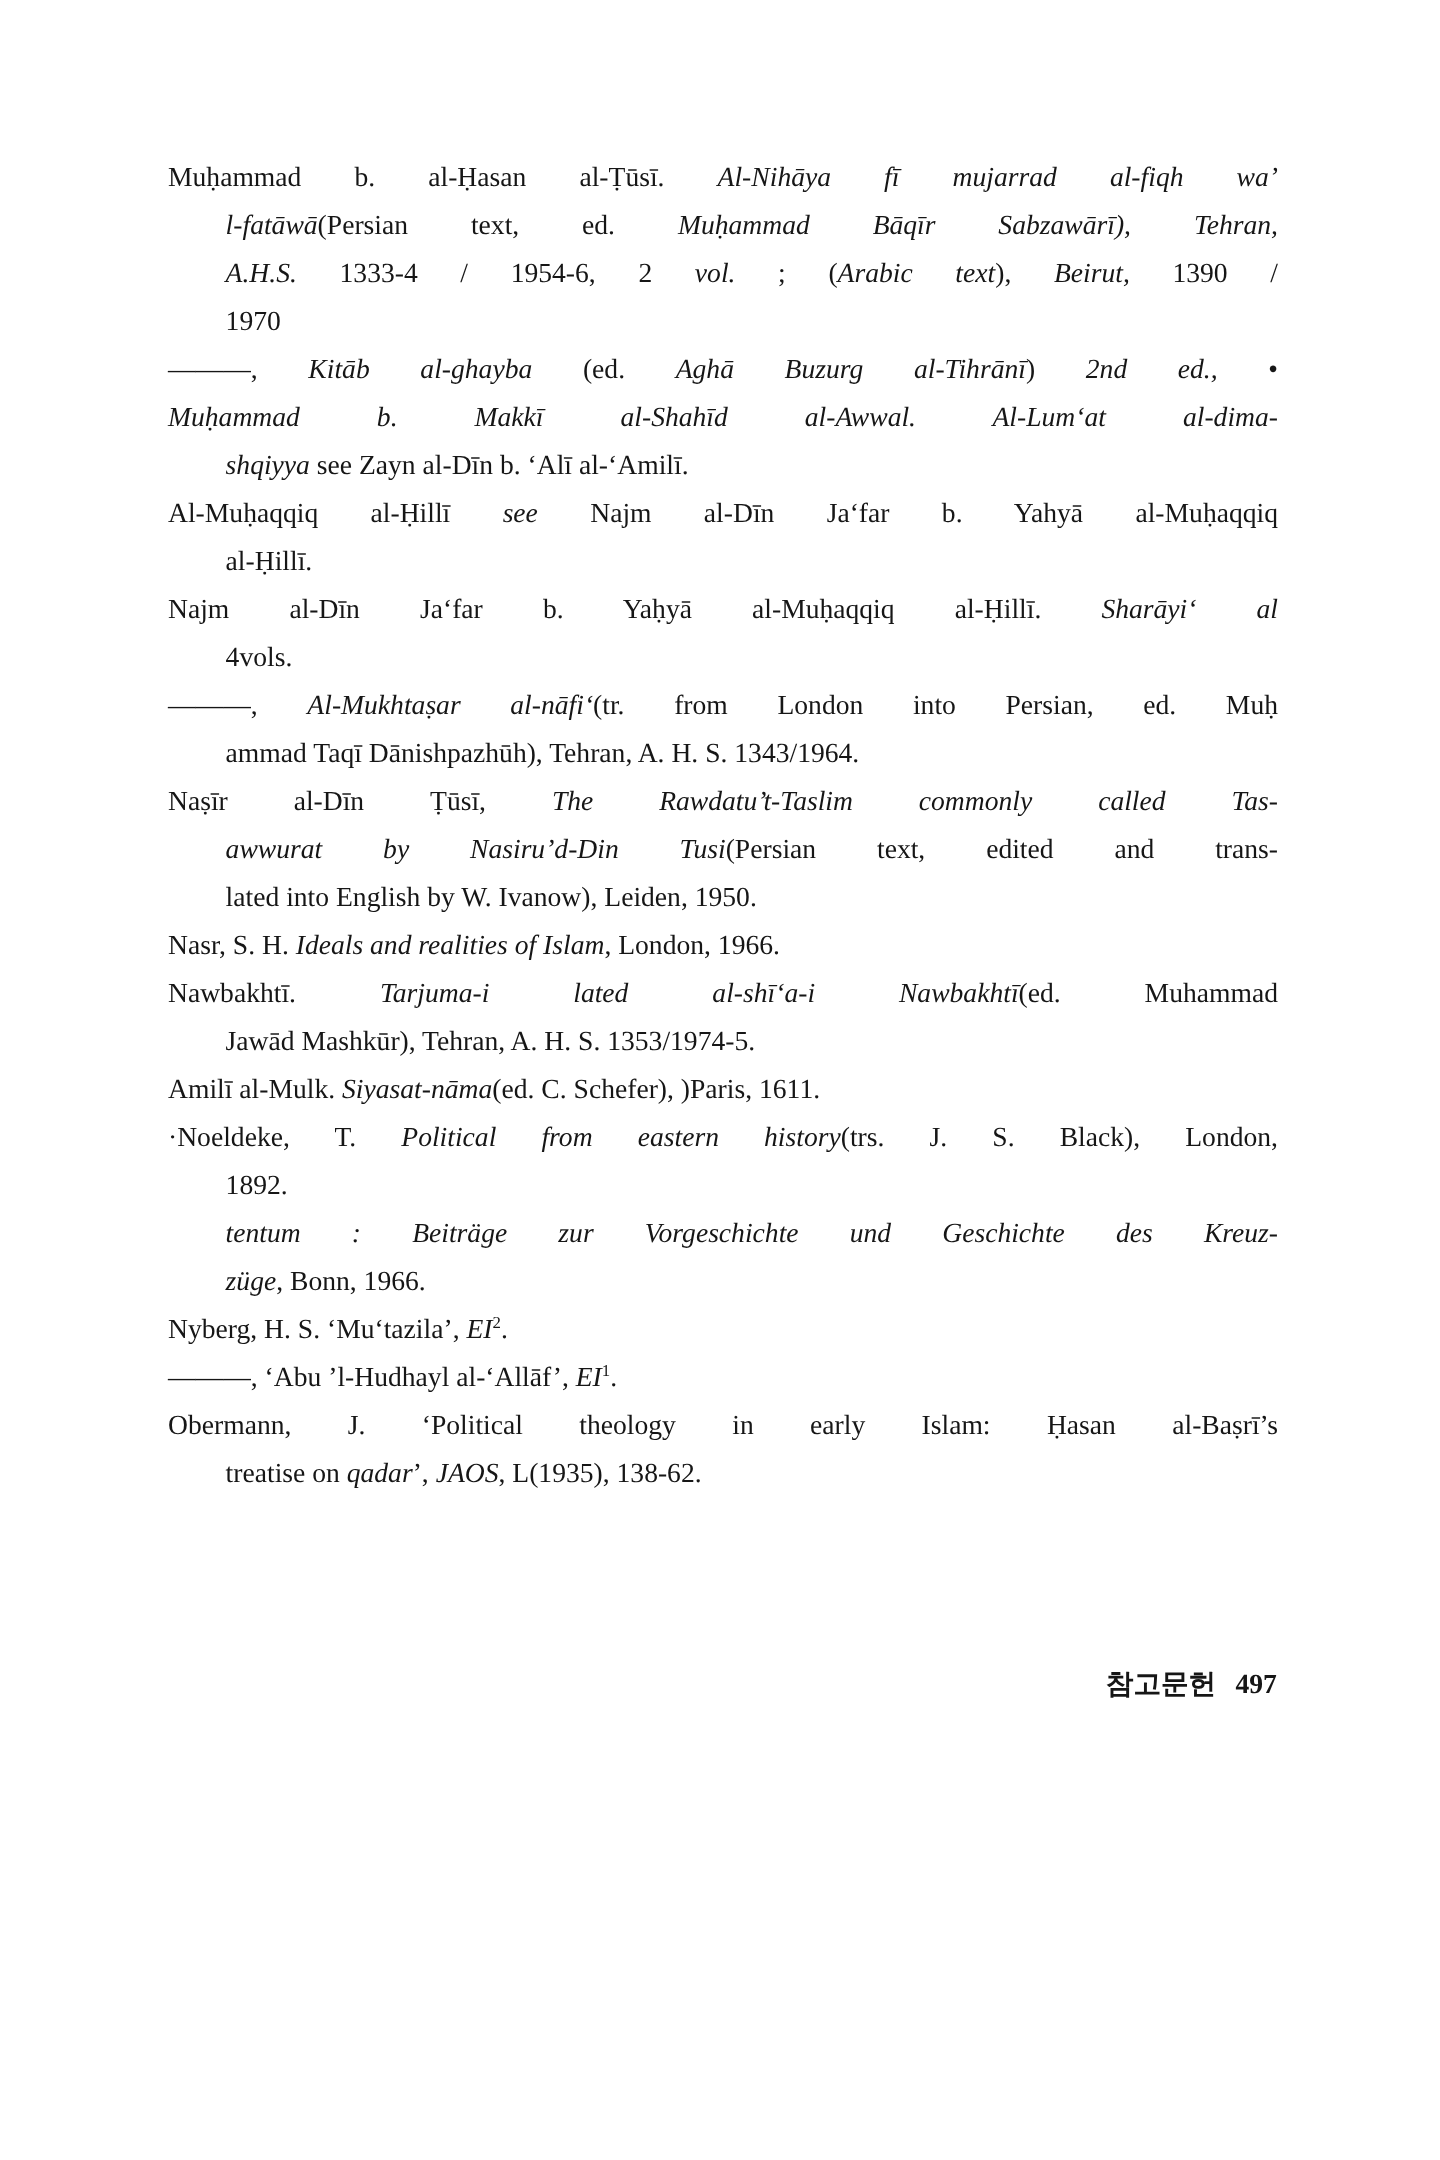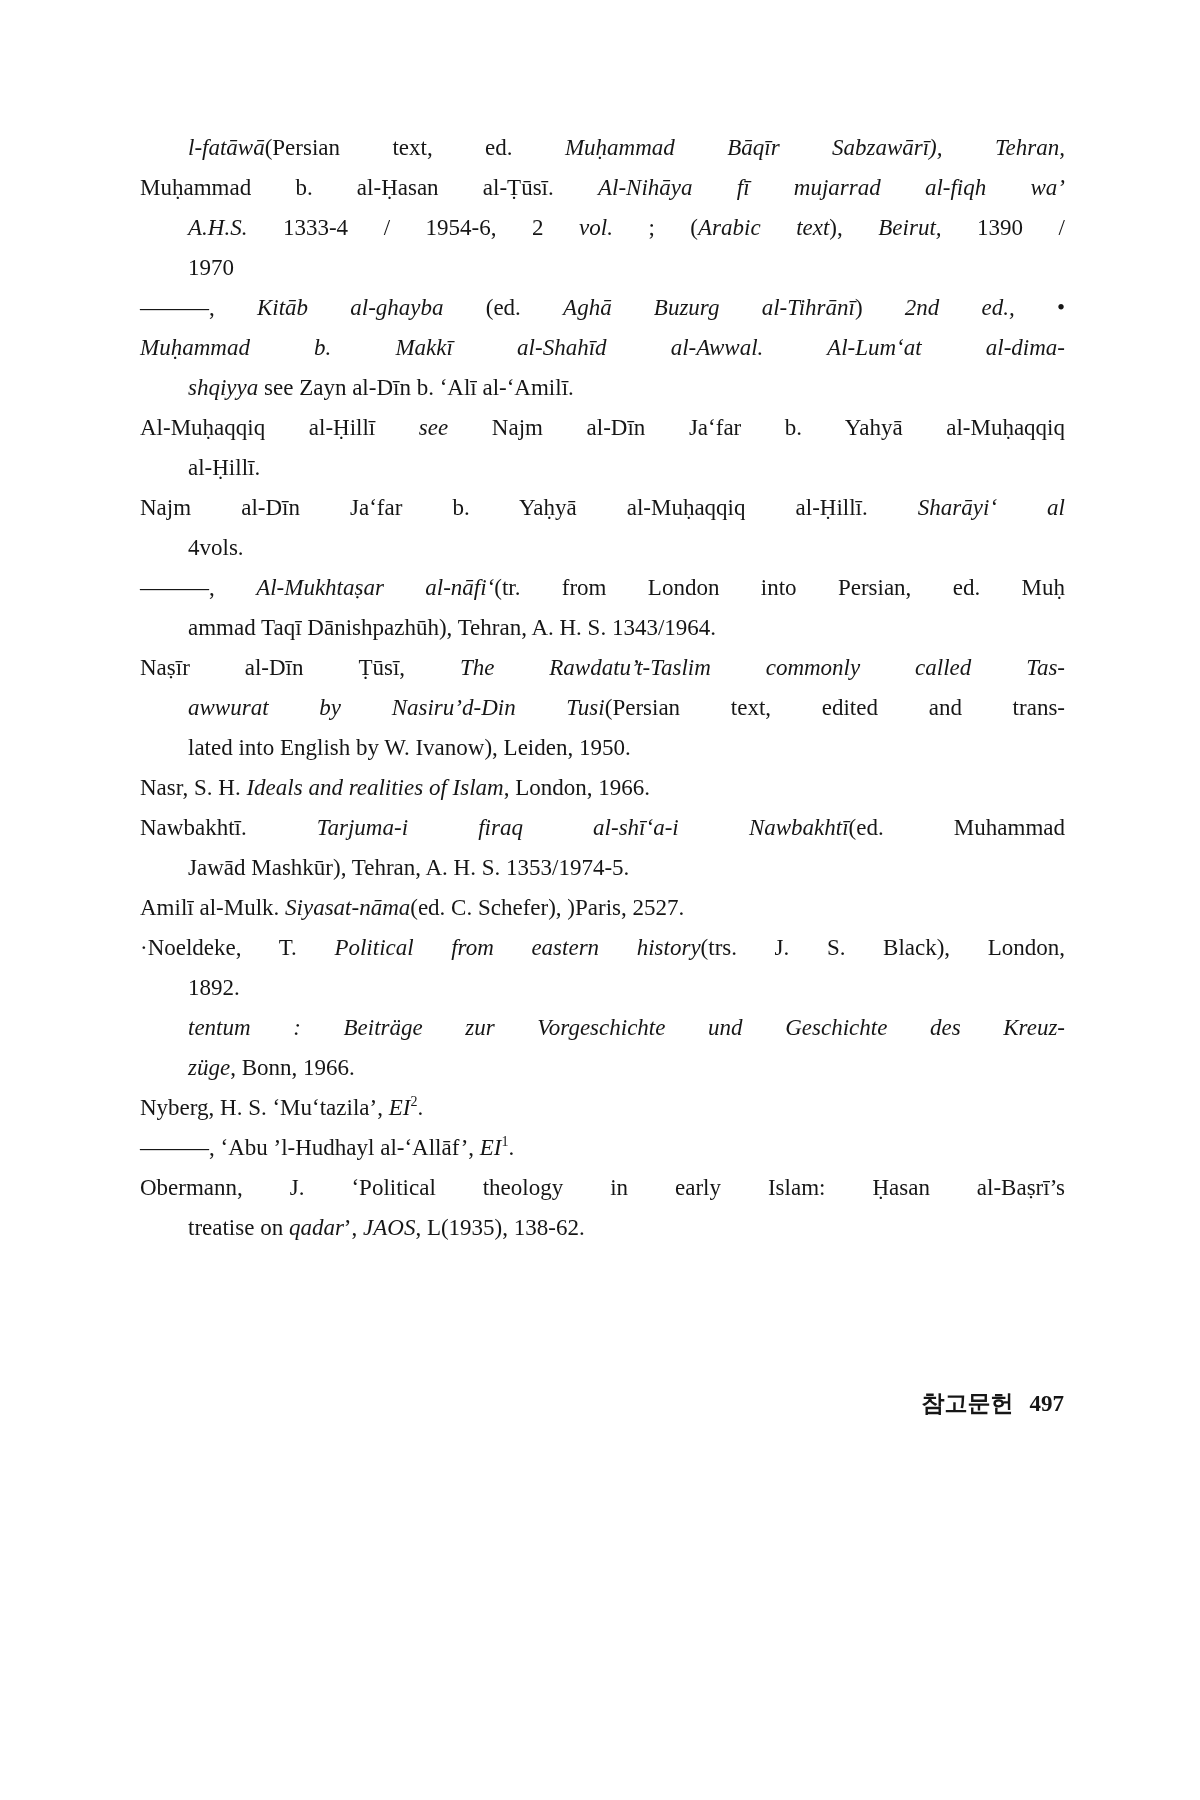--- a/index.html
+++ b/index.html
@@ -50,22 +50,22 @@
     font-family: "Liberation Serif", "DejaVu Serif", serif, sans-serif;
   }
   .footer .page-num { margin-left: 16px; font-family: Liberation Serif, serif; }
 </style>
 </head>
 <body>
 
 <div class="page">
   <div class="content">
       <div class="entry">
+        <div class="line"><span class="roman">Muḥammad b. al-Ḥasan al-Ṭūsī. </span><span class="italic">Al-Nihāya fī mujarrad al-fiqh wa’</span></div>
         <div class="line indent"><span class="italic">l-fatāwā</span><span class="roman">(Persian text, ed. </span><span class="italic">Muḥammad Bāqīr Sabzawārī), Tehran,</span></div>
-        <div class="line"><span class="roman">Muḥammad b. al-Ḥasan al-Ṭūsī. </span><span class="italic">Al-Nihāya fī mujarrad al-fiqh wa’</span></div>
         <div class="line indent"><span class="italic">A.H.S. </span><span class="roman">1333-4 / 1954-6, 2 </span><span class="italic">vol.</span><span class="roman"> ; (</span><span class="italic">Arabic text</span><span class="roman">), </span><span class="italic">Beirut,</span><span class="roman"> 1390 /</span></div>
         <div class="line indent last"><span class="roman">1970</span></div>
       </div>
       <div class="entry">
         <div class="line"><span class="roman">———, </span><span class="italic">Kitāb al-ghayba</span><span class="roman"> (ed. </span><span class="italic">Aghā Buzurg al-Tihrānī</span><span class="roman">) </span><span class="italic">2nd ed.,</span><span class="roman"> •</span></div>
       </div>
       <div class="entry">
         <div class="line"><span class="italic">Muḥammad b. Makkī al-Shahīd al-Awwal. Al-Lum‘at al-dima-</span></div>
         <div class="line indent last"><span class="italic">shqiyya</span><span class="roman"> see Zayn al-Dīn b. ‘Alī al-‘Amilī.</span></div>
       </div>
@@ -83,25 +83,25 @@
       </div>
       <div class="entry">
         <div class="line"><span class="roman">Naṣīr al-Dīn Ṭūsī, </span><span class="italic">The Rawdatu’t-Taslim commonly called Tas-</span></div>
         <div class="line indent"><span class="italic">awwurat by Nasiru’d-Din Tusi</span><span class="roman">(Persian text, edited and trans-</span></div>
         <div class="line indent last"><span class="roman">lated into English by W. Ivanow), Leiden, 1950.</span></div>
       </div>
       <div class="entry">
         <div class="line last"><span class="roman">Nasr, S. H. </span><span class="italic">Ideals and realities of Islam</span><span class="roman">, London, 1966.</span></div>
       </div>
       <div class="entry">
-        <div class="line"><span class="roman">Nawbakhtī. </span><span class="italic">Tarjuma-i firaq al-shī‘a-i Nawbakhtī</span><span class="roman">(ed. Muhammad</span></div>
+        <div class="line"><span class="roman">Nawbakhtī. </span><span class="italic">Tarjuma-i lated al-shī‘a-i Nawbakhtī</span><span class="roman">(ed. Muhammad</span></div>
         <div class="line indent last"><span class="roman">Jawād Mashkūr), Tehran, A. H. S. 1353/1974-5.</span></div>
       </div>
       <div class="entry">
-        <div class="line last"><span class="roman">Amilī al-Mulk. </span><span class="italic">Siyasat-nāma</span><span class="roman">(ed. C. Schefer), )Paris, 2527.</span></div>
+        <div class="line last"><span class="roman">Amilī al-Mulk. </span><span class="italic">Siyasat-nāma</span><span class="roman">(ed. C. Schefer), )Paris, 1611.</span></div>
       </div>
       <div class="entry">
         <div class="line"><span class="roman">·Noeldeke, T. </span><span class="italic">Political from eastern history</span><span class="roman">(trs. J. S. Black), London,</span></div>
         <div class="line indent last"><span class="roman">1892.</span></div>
       </div>
       <div class="entry">
         <div class="line indent"><span class="italic">tentum : Beiträge zur Vorgeschichte und Geschichte des Kreuz-</span></div>
         <div class="line indent last"><span class="italic">züge</span><span class="roman">, Bonn, 1966.</span></div>
       </div>
       <div class="entry">

